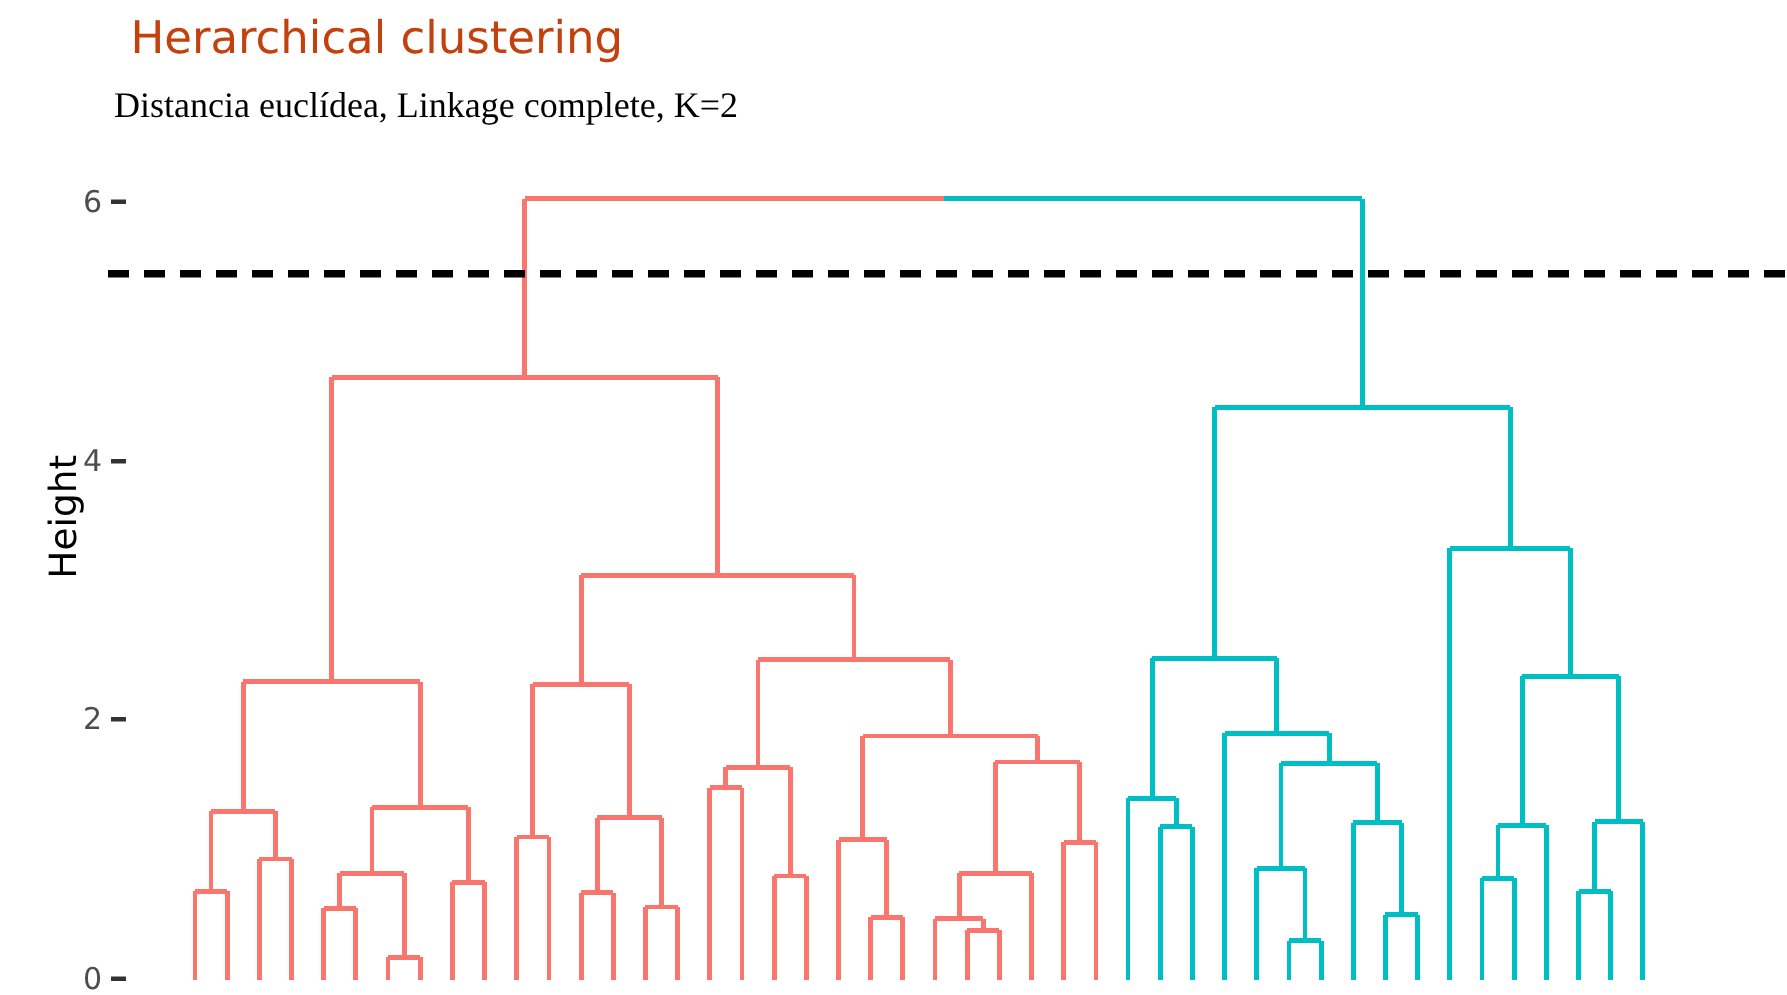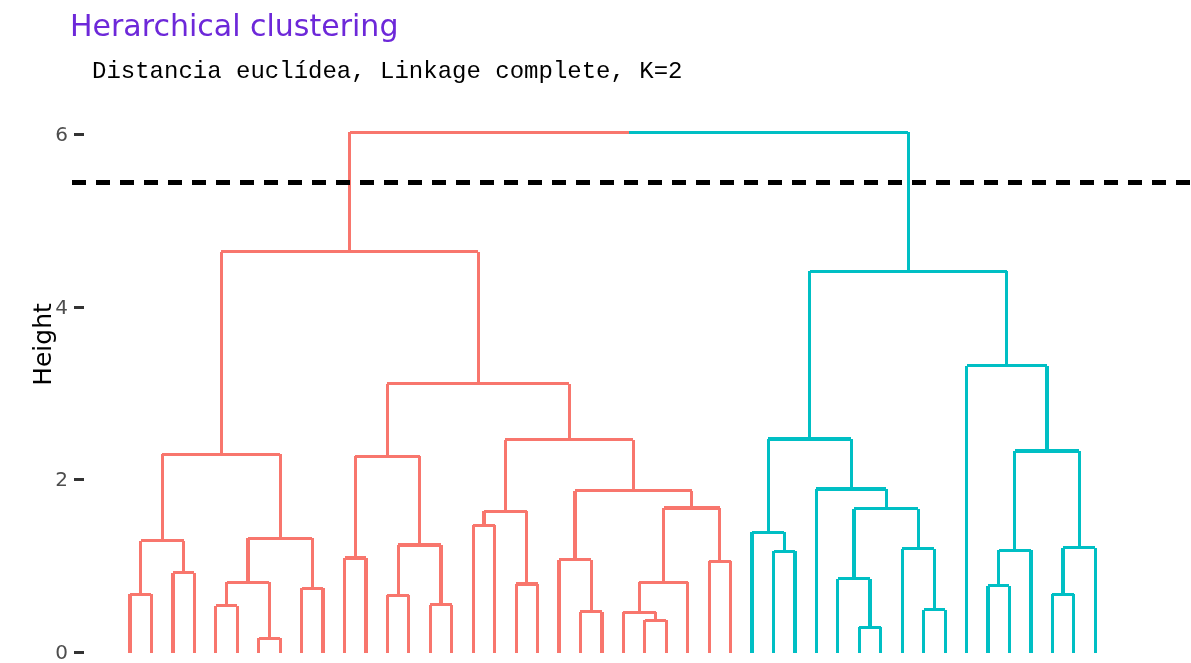--- a/index.html
+++ b/index.html
@@ -14,35 +14,35 @@
     font-family: "DejaVu Sans", sans-serif;
   }
   #plot-root {
     position: relative;
     width: 1191px;
     height: 663px;
     background: #ffffff;
   }
   .title {
     position: absolute;
-    left: 70px;
+    left: 87px;
     top: 8px;
     font-size: 30px;
-    color: #6d28d9;
+    color: #c2410c;
     font-family: "DejaVu Sans", sans-serif;
     white-space: nowrap;
     letter-spacing: 0px;
   }
   .subtitle {
     position: absolute;
-    left: 92px;
+    left: 76px;
     top: 58px;
     font-size: 24px;
     color: #000000;
-    font-family: Liberation Mono, monospace;
+    font-family: Liberation Serif, serif;
     white-space: nowrap;
   }
   .axis-title {
     position: absolute;
     left: -18px;
     top: 330px;
     width: 120px;
     text-align: center;
     transform: rotate(-90deg);
     transform-origin: center center;

